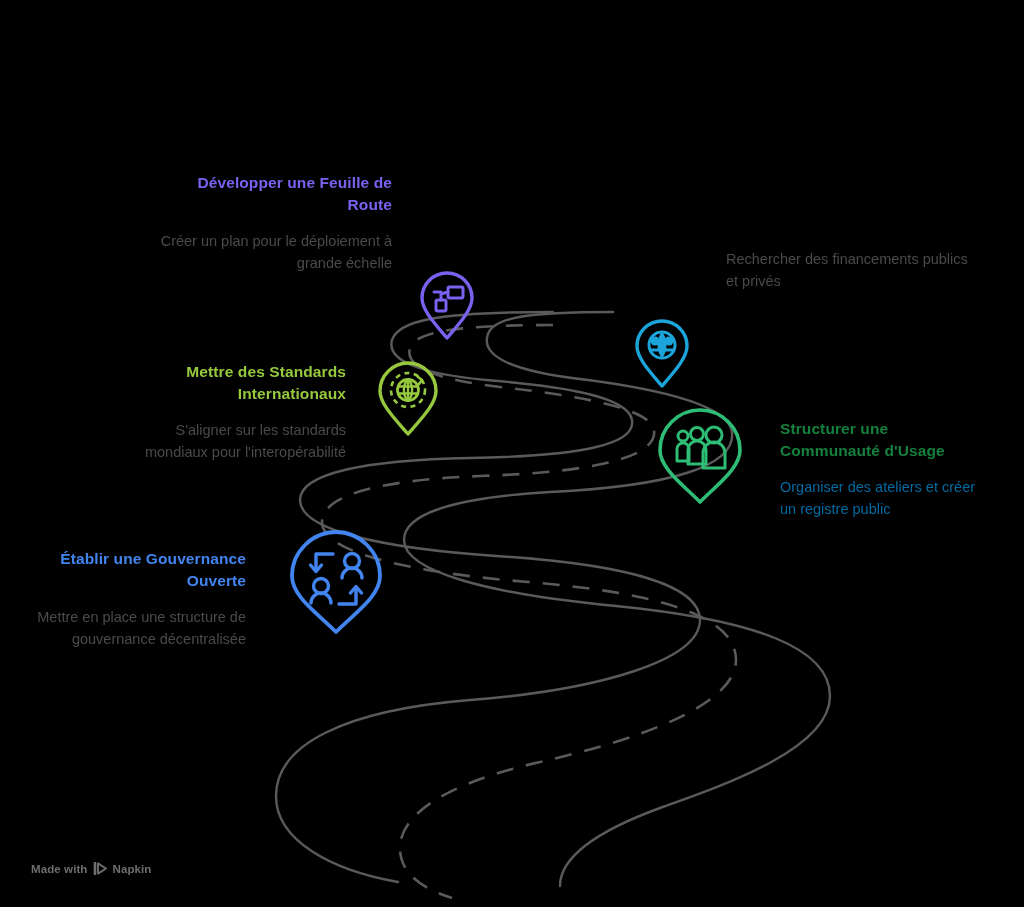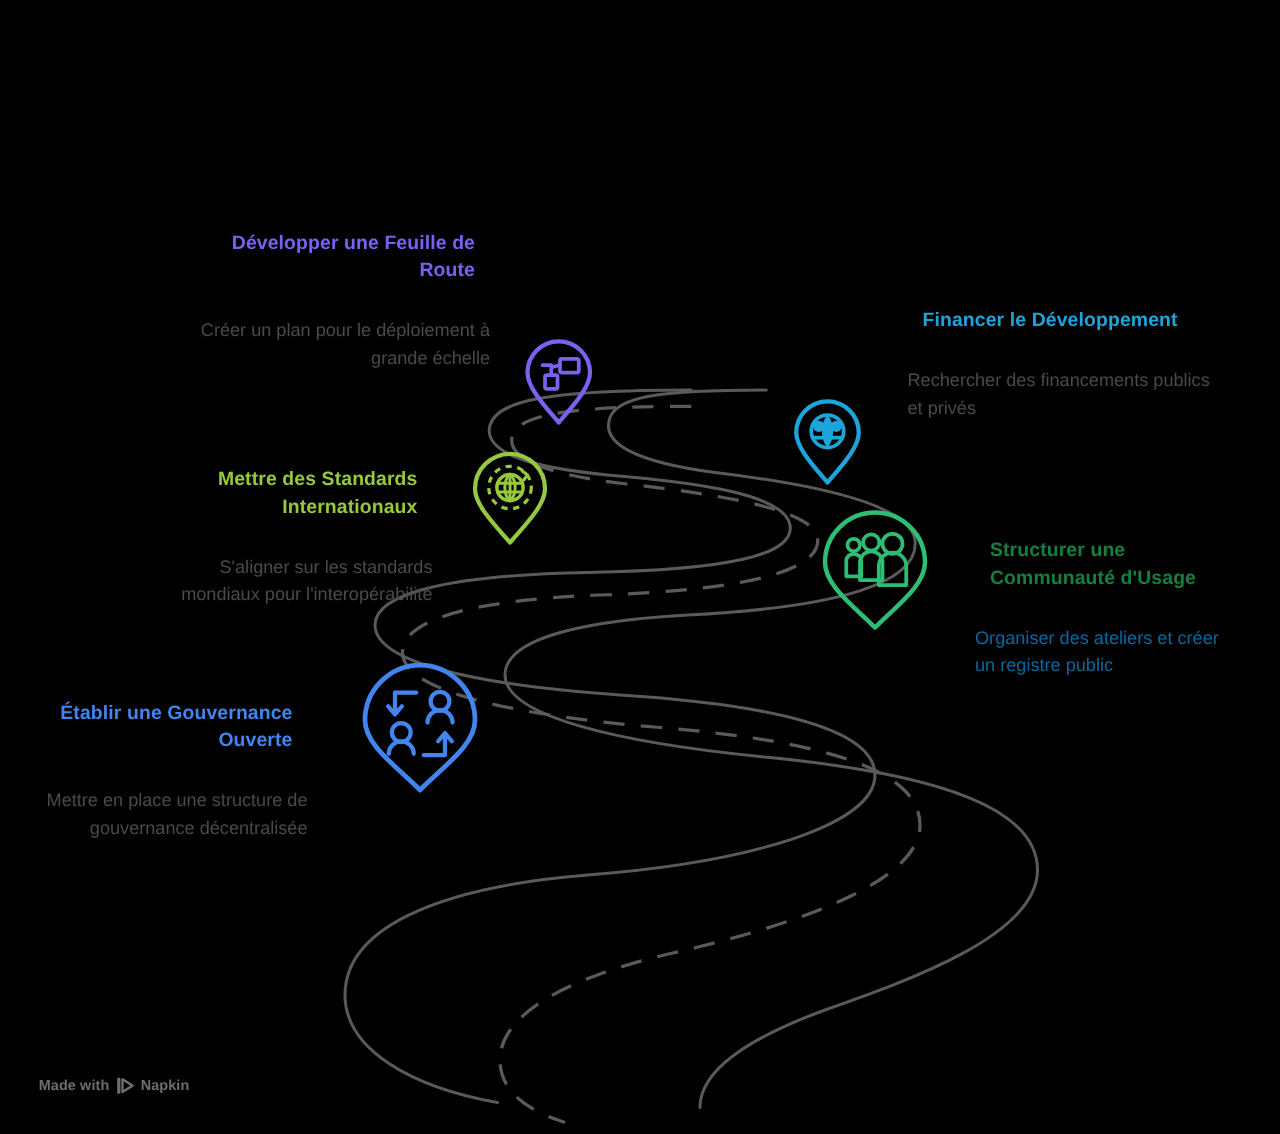--- a/index.html
+++ b/index.html
@@ -34,21 +34,21 @@
   }
   .step-text {
     position: absolute;
     width: 230px;
   }
   .step-title {
     font-size: 15.5px;
     font-weight: bold;
     line-height: 22px;
     letter-spacing: 0.1px;
-    margin: 12px;
+    margin: 0;
   }
   .step-desc {
     font-size: 14.5px;
     font-weight: normal;
     line-height: 22px;
     color: #4a4a4a;
     margin: 0;
   }
   .align-right { text-align: right; }
   .align-left  { text-align: left; }
@@ -154,21 +154,20 @@
         <rect x="17" y="30" width="10" height="11" rx="1.5" stroke="#7B61F0" stroke-width="3" fill="none"></rect>
 
         <path d="M22,30 L22,24 L29,22" stroke="#7B61F0" stroke-width="3" stroke-linecap="round" fill="none"></path>
         <path d="M15,22 L22,22" stroke="#7B61F0" stroke-width="3" stroke-linecap="round"></path>
       </svg>
     </div>
   </div>
 
   <div class="step" id="step-funding">
     <div class="step-text align-left">
-      <p class="step-title" style="color:#1CA5DB">Financer le Développement</p>
       <div class="gap"></div>
       <p class="step-desc" style="color: rgb(74, 74, 74);">Rechercher des financements publics et privés</p>
     </div>
     <div class="pin">
       <svg width="56" height="72" viewBox="0 0 56 72" fill="none">
         <path d="M28,3 C 14.2,3 3,14.2 3,28 C 3,40 16,54 28,68 C 40,54 53,40 53,28 C 53,14.2 41.8,3 28,3 Z" stroke="#1CA5DB" stroke-width="3.4" fill="none" stroke-linejoin="round"></path>
         <circle cx="28" cy="27" r="13" stroke="#1CA5DB" stroke-width="3" fill="none"></circle>
         <path d="M28,14 C 22,20 22,34 28,40 C 34,34 34,20 28,14 Z" fill="#1CA5DB"></path>
         <path d="M15.5,22 H40.5 M15.5,32 H40.5" stroke="#1CA5DB" stroke-width="3"></path>
         <circle cx="21" cy="23" r="4.5" fill="#1CA5DB"></circle>

